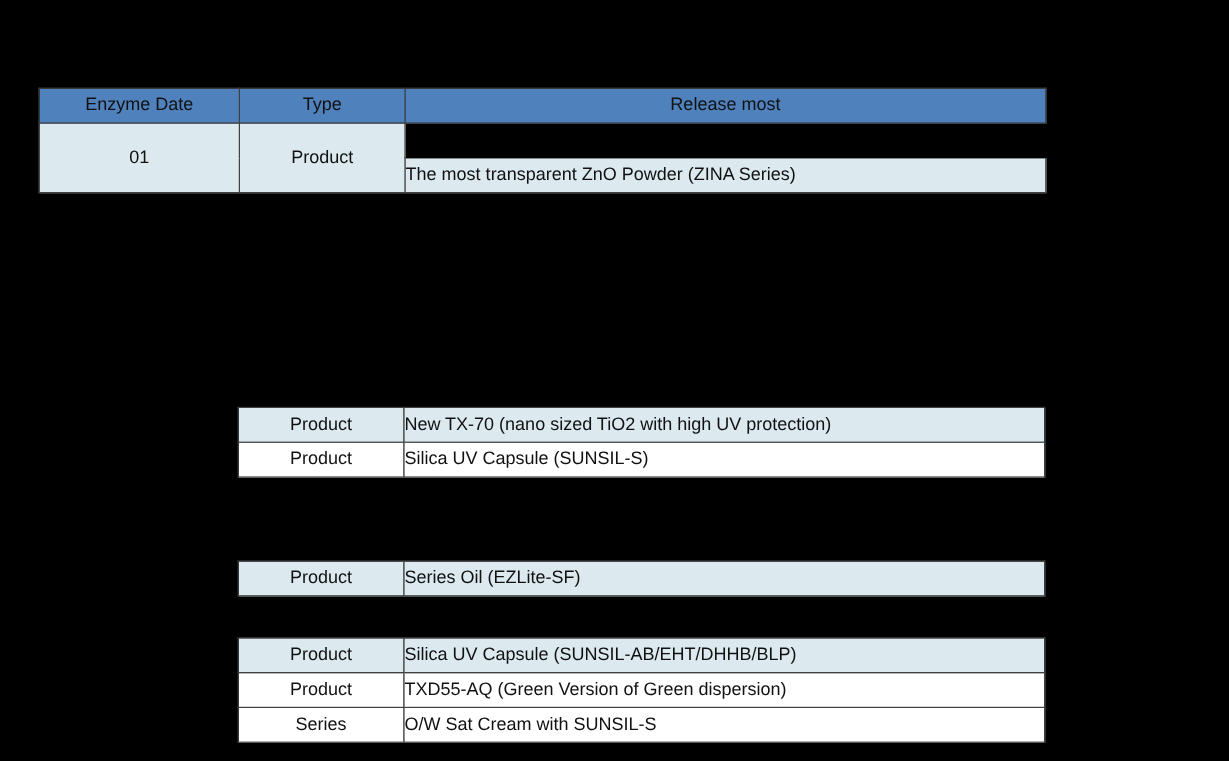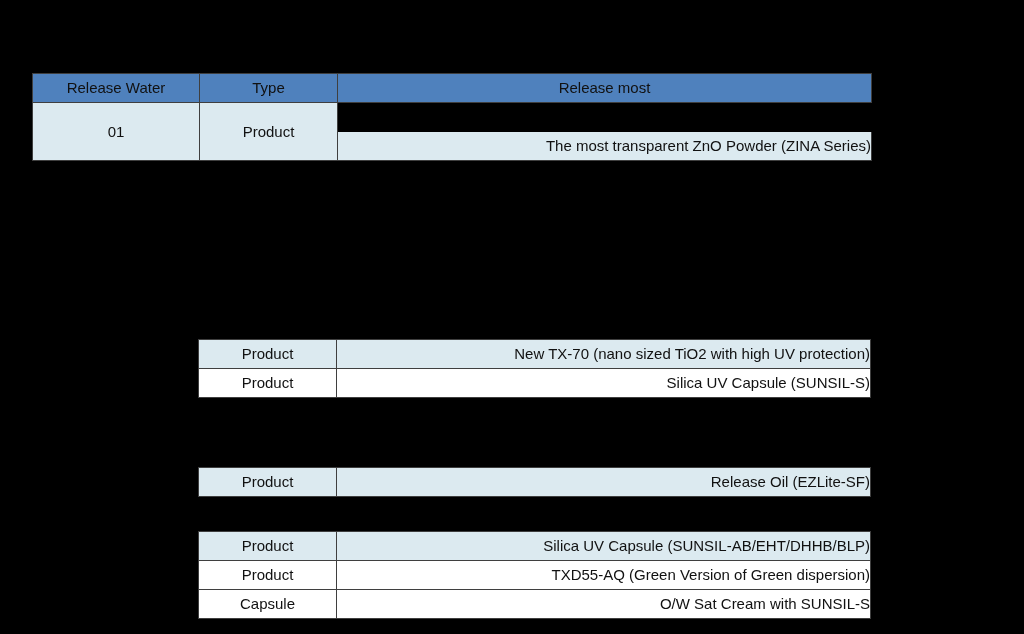--- a/index.html
+++ b/index.html
@@ -50,21 +50,21 @@
     border: 1px solid #3F3F3F;
   }
 
   
   .fill-blue  { background: #DCEAF0; }
   .fill-white { background: #FFFFFF; }
   .fill-none  { background: transparent; border-color: transparent !important; }
 
   
   .c-center { text-align: center; }
-  .c-left   { text-align: right; padding-left: 9px; }
+  .c-left   { text-align: left; padding-left: 9px; }
   .bold     { font-weight: bold; }
 
   
   .col-date  { width: 166px; }
   .col-type  { width: 137px; text-align: center; }
   .col-items { width: 533px; }
 
   .row-h { height: 29px; }
 
   
@@ -74,21 +74,21 @@
   #table-bottom   { left: 198px; top: 531px; }
 </style>
 </head>
 <body>
 
 <div class="slide">
 
   <table class="tbl" id="table-top">
     <tbody>
         <tr>
-      <th class="hdr-cell col-date">Release Water</th>
+      <th class="hdr-cell col-date">Enzyme Date</th>
       <th class="hdr-cell col-type">Type</th>
       <th class="hdr-cell col-items">Release most</th>
     </tr>
     <tr>
       <td class="fill-blue c-center bold col-date" rowspan="2" style="height:57px;">01</td>
       <td class="fill-blue c-center col-type" rowspan="2" style="height:57px;">Product</td>
       <td class="fill-none col-items" style="height:28px;"></td>
     </tr>
     <tr>
       <td class="fill-blue c-left bold col-items" style="height:28px;">The most transparent ZnO Powder (ZINA Series)</td>
@@ -106,35 +106,35 @@
       <td class="fill-white c-center col-type">Product</td>
       <td class="fill-white c-left col-items">Silica UV Capsule (SUNSIL-S)</td>
     </tr>
   </tbody>
     </table>
 
   <table class="tbl" id="table-enzyme">
     <tbody>
         <tr class="row-h">
       <td class="fill-blue c-center col-type">Product</td>
-      <td class="fill-blue c-left bold col-items">Release Oil (EZLite-SF)</td>
+      <td class="fill-blue c-left bold col-items">Series Oil (EZLite-SF)</td>
     </tr>
   </tbody>
     </table>
 
   <table class="tbl" id="table-bottom">
     <tbody>
         <tr class="row-h">
       <td class="fill-blue c-center col-type">Product</td>
       <td class="fill-blue c-left bold col-items">Silica UV Capsule (SUNSIL-AB/EHT/DHHB/BLP)</td>
     </tr>
     <tr class="row-h">
       <td class="fill-white c-center col-type">Product</td>
       <td class="fill-white c-left col-items">TXD55-AQ (Green Version of Green dispersion)</td>
     </tr>
     <tr class="row-h">
-      <td class="fill-white c-center col-type">Capsule</td>
+      <td class="fill-white c-center col-type">Series</td>
       <td class="fill-white c-left col-items">O/W Sat Cream with SUNSIL-S</td>
     </tr>
   </tbody>
     </table>
 
 </div>
 
 </body></html>

